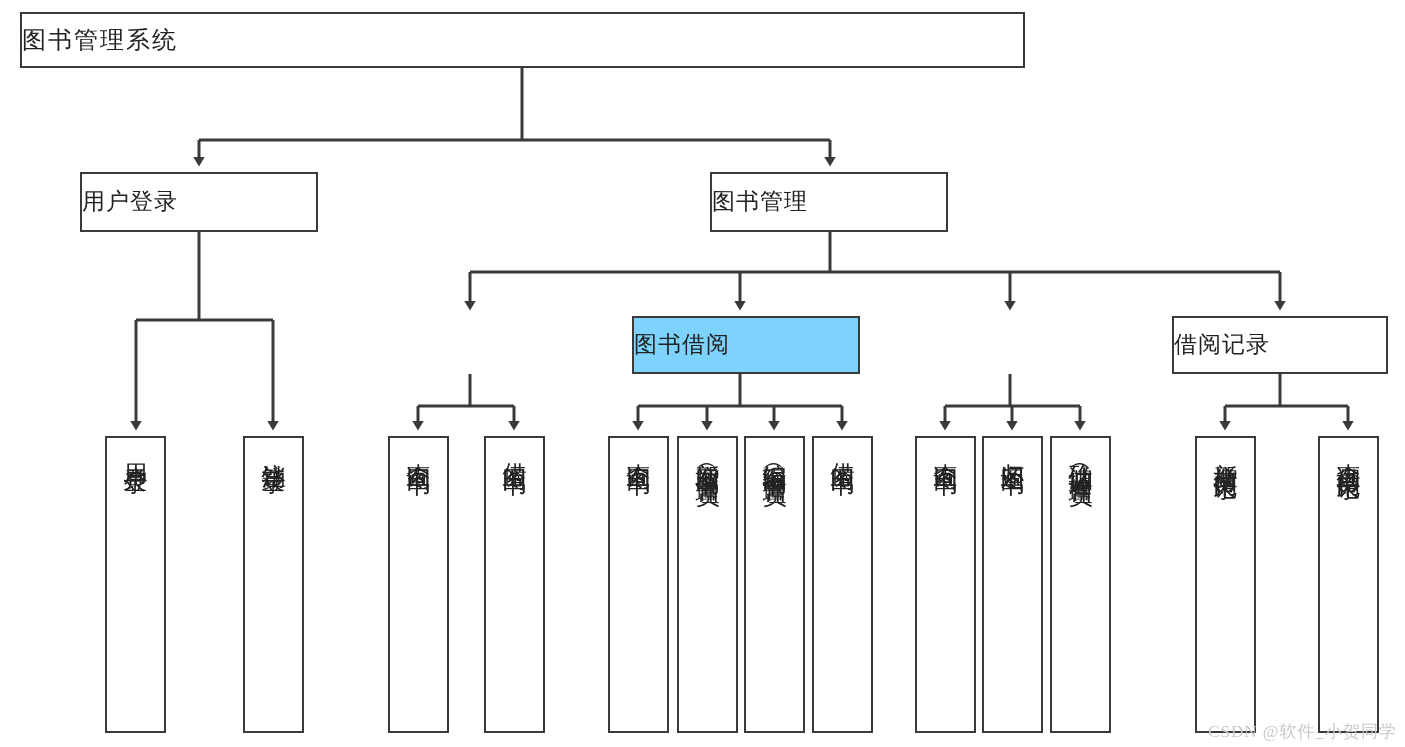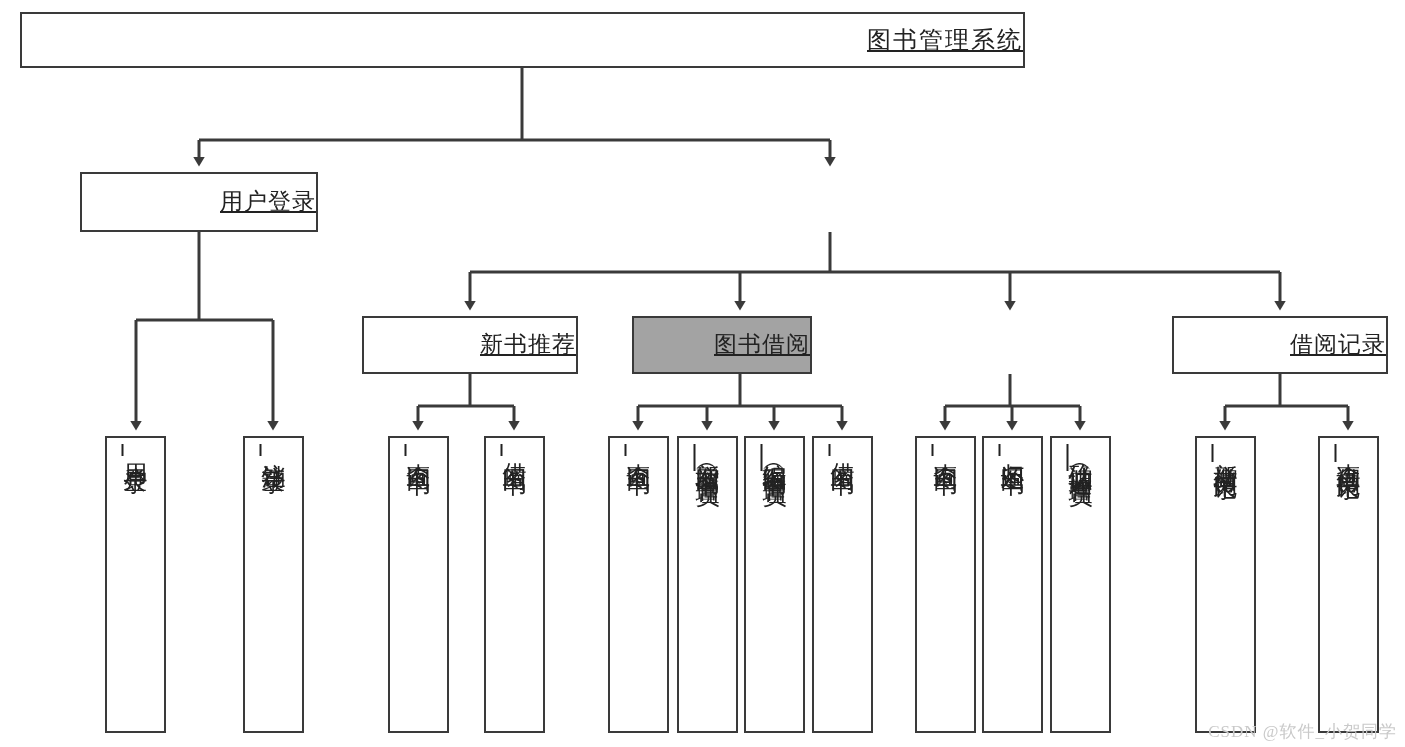--- a/index.html
+++ b/index.html
@@ -26,25 +26,24 @@
     height: 747px;
     pointer-events: none;
   }
   .node {
     position: absolute;
     box-sizing: border-box;
     background: #ffffff;
     border: 2px solid #3a3a3a;
     display: flex;
     align-items: center;
-    justify-content: flex-end;
+    justify-content: flex-start;
     color: #222222;
     text-align: center;
     z-index: 2;
-    text-decoration: underline;
   }
   .node .label {
     display: block;
     line-height: 1.12;
   }
   
   .node.horiz .label {
     font-size: 23px;
     letter-spacing: 1px;
     white-space: nowrap;
@@ -136,25 +135,25 @@
     </g>
   </svg>
 
   <div class="node horiz title" style="left: 20px; top: 12px; width: 1005px; height: 56px; border-color: rgb(58, 58, 58); background: rgb(255, 255, 255); color: rgb(34, 34, 34);">
     <span class="label">图书管理系统</span>
   </div>
 
   <div class="node horiz" style="left: 80px; top: 172px; width: 238px; height: 60px; border-color: rgb(58, 58, 58); background: rgb(255, 255, 255); color: rgb(34, 34, 34);">
     <span class="label">用户登录</span>
   </div>
-
-  <div class="node horiz" style="left: 362px; top: 316px; width: 216px; height: 58px; border-color: rgb(58, 58, 58); background: rgb(255, 255, 255); color: rgb(34, 34, 34);">
-    <span class="label">新书推荐</span>
-  </div>
-  <div class="node horiz" style="left: 632px; top: 316px; width: 180px; height: 58px; border-color: rgb(58, 58, 58); background: #a3a3a3; color: rgb(34, 34, 34);">
+  <div class="node horiz" style="left: 710px; top: 172px; width: 238px; height: 60px; border-color: rgb(58, 58, 58); background: rgb(255, 255, 255); color: rgb(34, 34, 34);">
+    <span class="label">图书管理</span>
+  </div>
+
+  <div class="node horiz" style="left: 632px; top: 316px; width: 228px; height: 58px; border-color: rgb(58, 58, 58); background: #7dd3fc; color: rgb(34, 34, 34);">
     <span class="label">图书借阅</span>
   </div>
   <div class="node horiz" style="left: 1172px; top: 316px; width: 216px; height: 58px; border-color: rgb(58, 58, 58); background: rgb(255, 255, 255); color: rgb(34, 34, 34);">
     <span class="label">借阅记录</span>
   </div>
 
   <div class="node vert" style="left: 105px; top: 436px; width: 61px; height: 297px; border-color: rgb(58, 58, 58); background: rgb(255, 255, 255); color: rgb(34, 34, 34);">
     <span class="label">用户登录</span>
   </div>
   <div class="node vert" style="left: 243px; top: 436px; width: 61px; height: 297px; border-color: rgb(58, 58, 58); background: rgb(255, 255, 255); color: rgb(34, 34, 34);">

